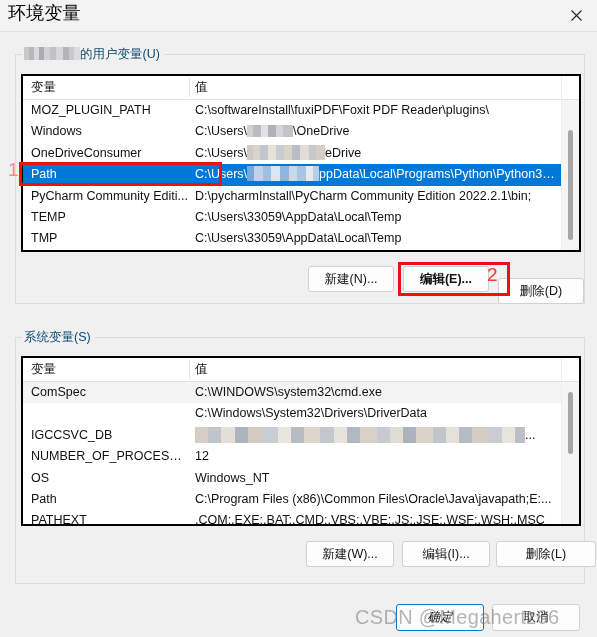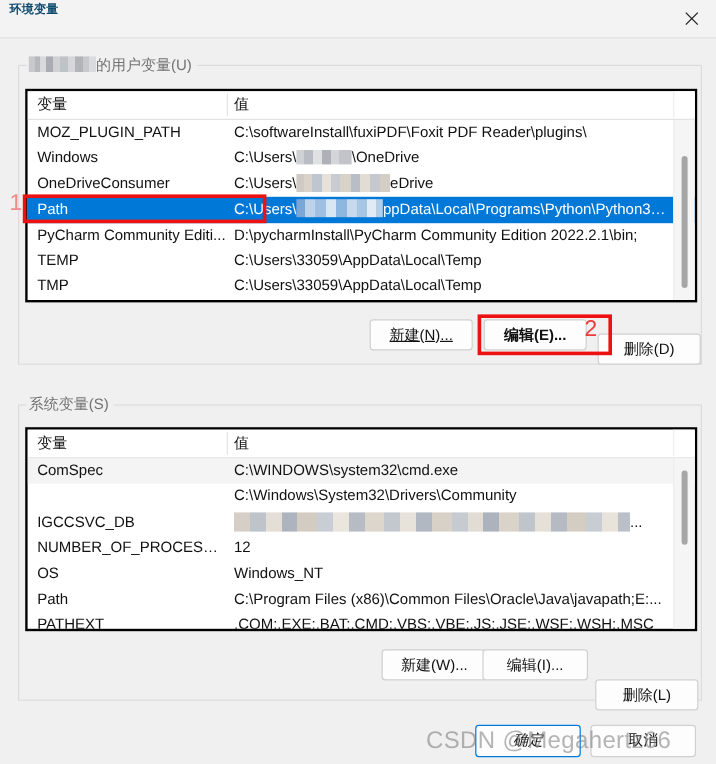--- a/index.html
+++ b/index.html
@@ -21,24 +21,23 @@
   .titlebar {
     position: absolute;
     left: 0; top: 0;
     width: 597px; height: 31px;
     background: #f3f3f3;
     border-bottom: 1px solid #e2e2e2;
   }
   .title-text {
     position: absolute;
     left: 8px; top: 1px;
-    font-size: 10px;
-    color: #0c4a6e;
+    font-size: 18px;
+    color: #000000;
     letter-spacing: 0.2px;
-    font-weight: bold;
   }
   .close-btn {
     position: absolute;
     right: 0px; top: 0px;
     width: 42px; height: 30px;
     display: flex;
     align-items: center;
     justify-content: center;
     cursor: default;
   }
@@ -51,21 +50,21 @@
     background: transparent;
   }
   .group-user  { left: 15px; top: 54px;  width: 568px; height: 248px; }
   .group-sys   { left: 15px; top: 337px; width: 568px; height: 245px; }
 
   .group-label {
     position: absolute;
     background: #f0f0f0;
     padding: 0 4px 0 2px;
     font-size: 12.5px;
-    color: #737373;
+    color: #0c4a6e;
     white-space: nowrap;
     height: 16px;
     line-height: 16px;
   }
   .label-user { left: 22px; top: 46px; }
   .label-sys  { left: 22px; top: 329px; }
 
   
   .redact {
     display: inline-block;
@@ -223,27 +222,27 @@
     justify-content: center;
     cursor: default;
     box-sizing: border-box;
   }
   .btn-primary {
     background: #fdfdfd;
     border: 1px solid #0078d7;
     font-style: italic;
   }
 
-  .btn-u-new  { left: 308px; top: 266px; width: 86px; text-decoration: underline; }
+  .btn-u-new  { left: 308px; top: 266px; width: 86px; }
   .btn-u-edit { left: 403px; top: 266px; width: 86px; font-weight: bold; }
   .btn-u-del  { left: 498px; top: 266px; width: 86px; margin-top: 12px; }
 
-  .btn-s-new  { left: 318px; top: 541px; width: 88px; }
+  .btn-s-new  { left: 306px; top: 541px; width: 88px; }
   .btn-s-edit { left: 402px; top: 541px; width: 88px; }
-  .btn-s-del  { left: 496px; top: 566px; width: 86px; }
+  .btn-s-del  { left: 496px; top: 541px; width: 100px; }
 
   .btn-ok     { left: 396px; top: 604px; width: 88px; height: 27px; }
   .btn-cancel { left: 492px; top: 604px; width: 88px; height: 27px; }
 
   
   .annot-box {
     position: absolute;
     border: 3px solid #ee1111;
     box-sizing: border-box;
     pointer-events: none;
@@ -358,21 +357,21 @@
     <div class="hdr-corner"></div>
   </div>
   <div class="lv-body">
 
     <div class="row greyrow">
       <div class="cname">ComSpec</div>
       <div class="cval">C:\WINDOWS\system32\cmd.exe</div>
     </div>
 
     <div class="row">
-      <div class="cval">C:\Windows\System32\Drivers\Community</div>
+      <div class="cval">C:\Windows\System32\Drivers\DriverData</div>
     </div>
 
     <div class="row">
       <div class="cname">IGCCSVC_DB</div>
       <div class="cval"><span class="rdc rdc-long"></span><span>...</span></div>
     </div>
 
     <div class="row">
       <div class="cname">NUMBER_OF_PROCESSORS</div>
       <div class="cval">12</div>

